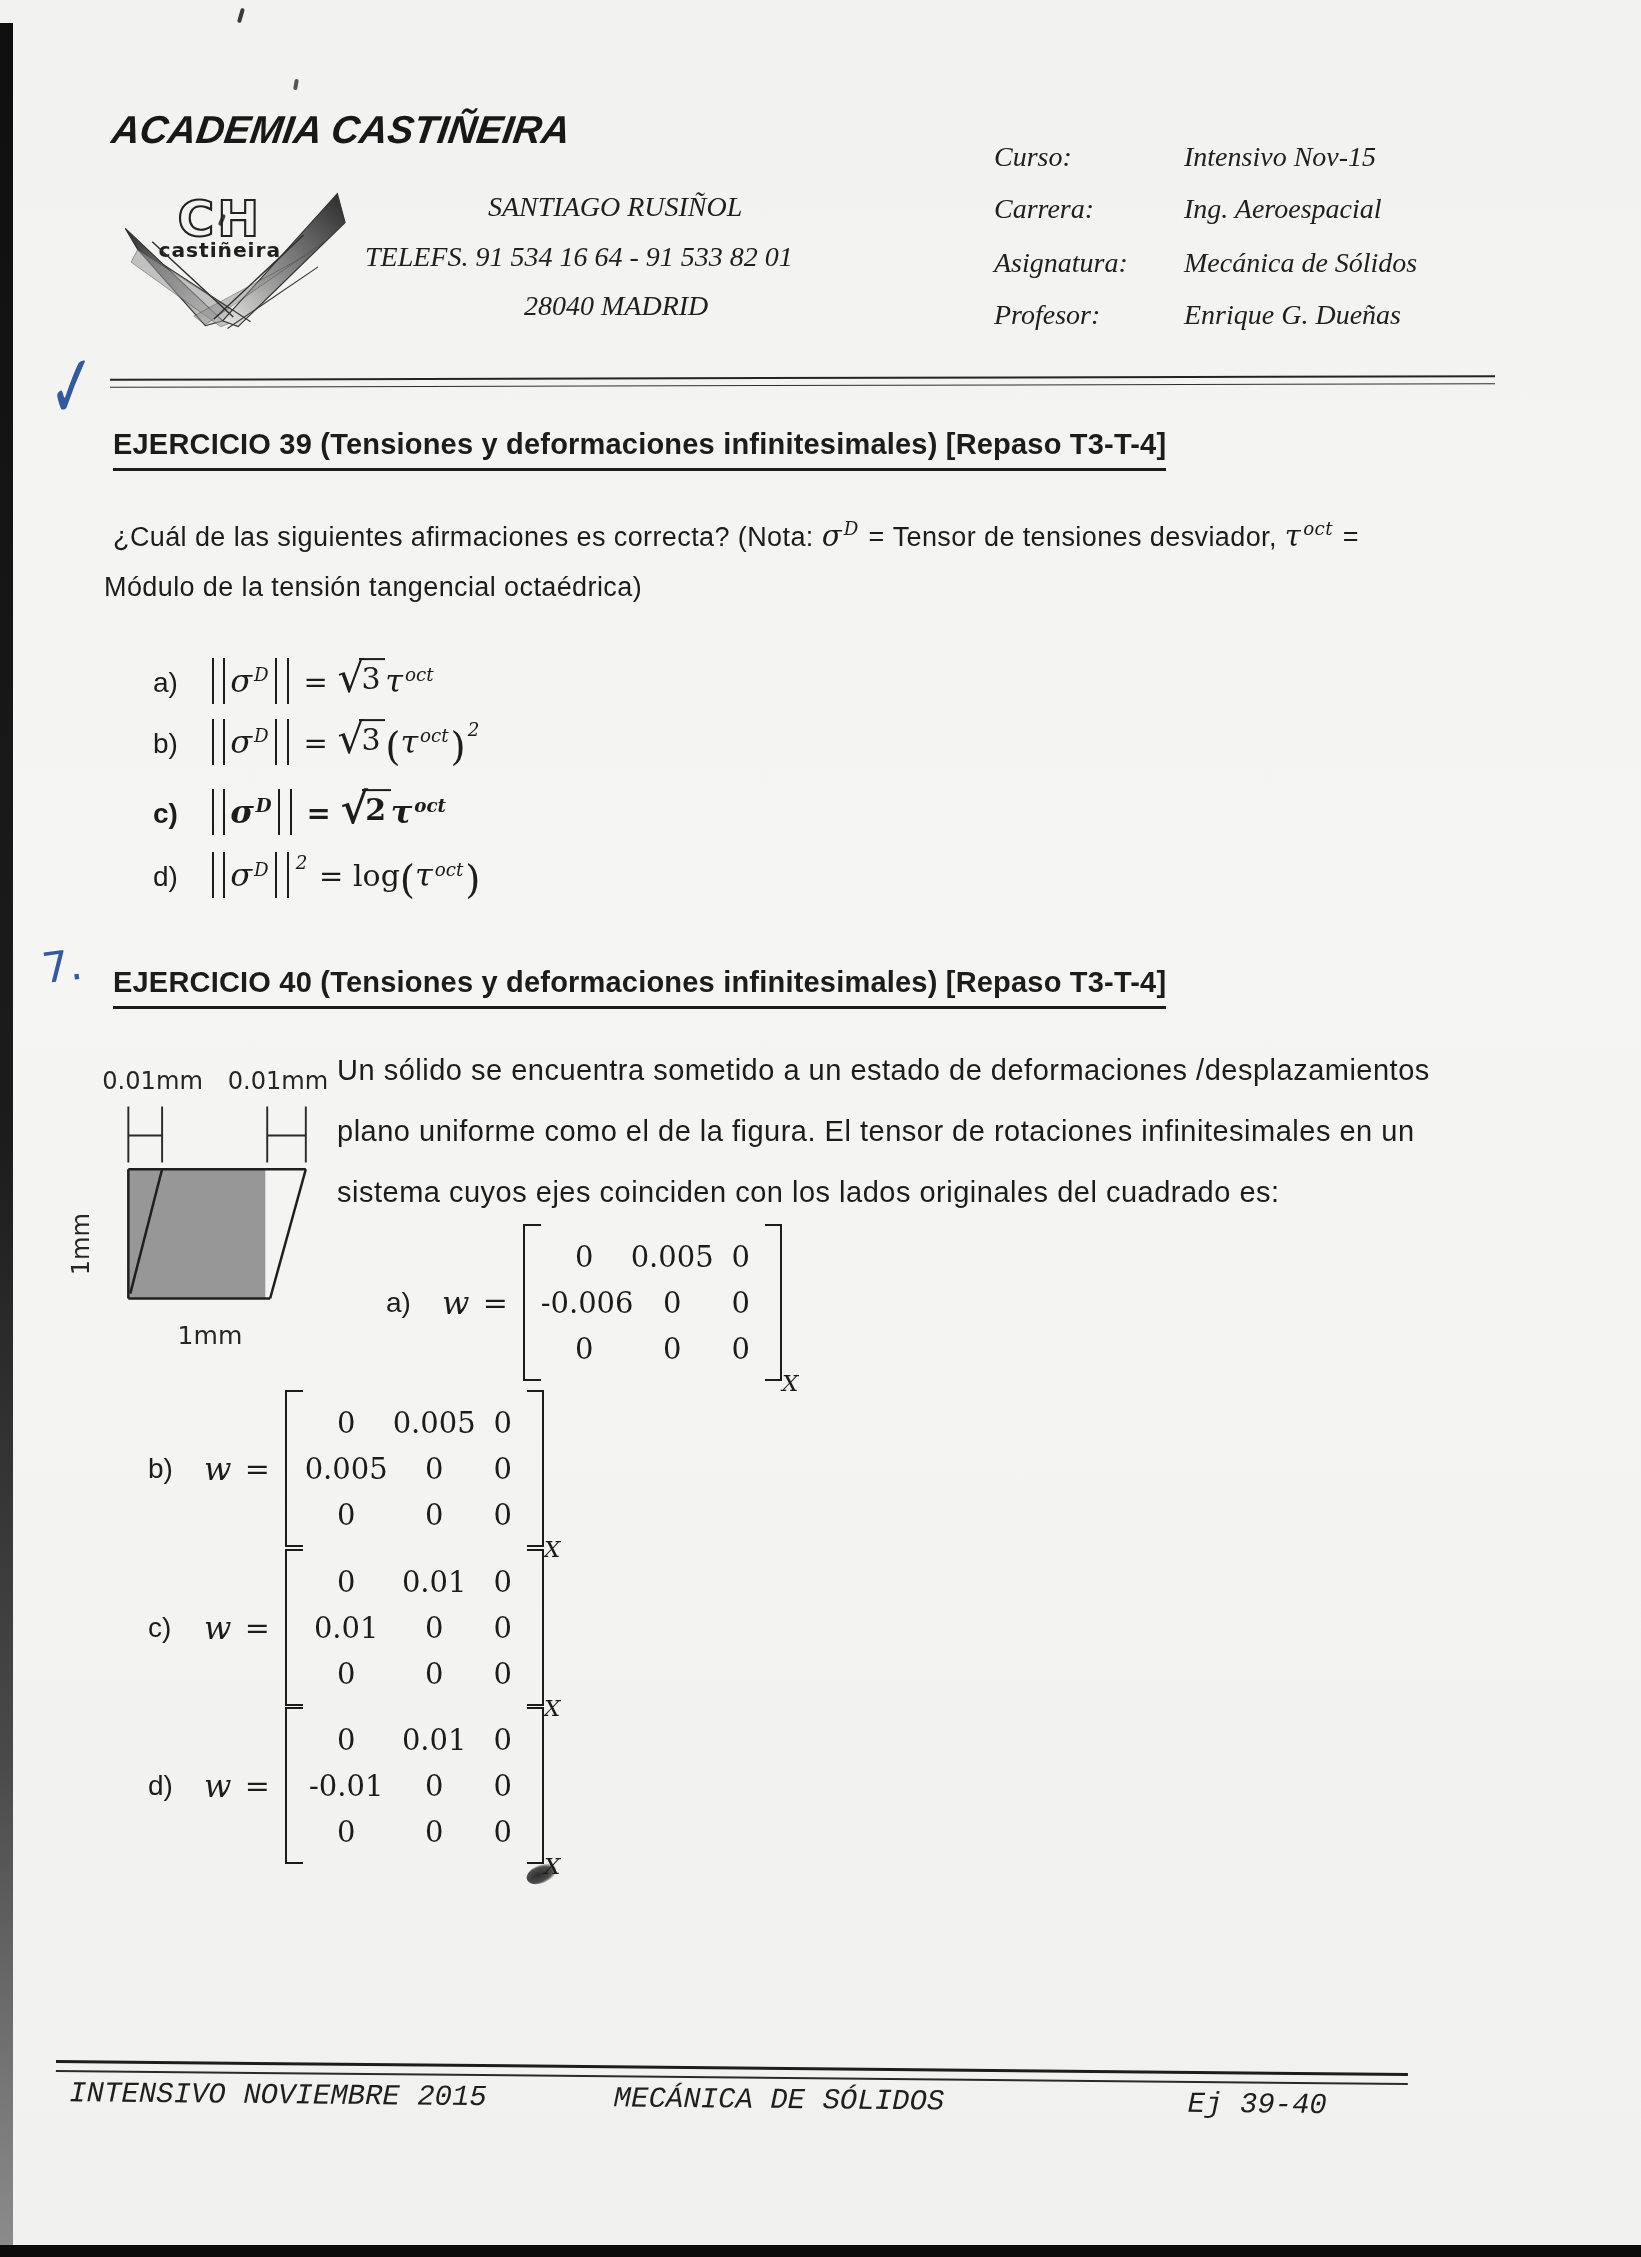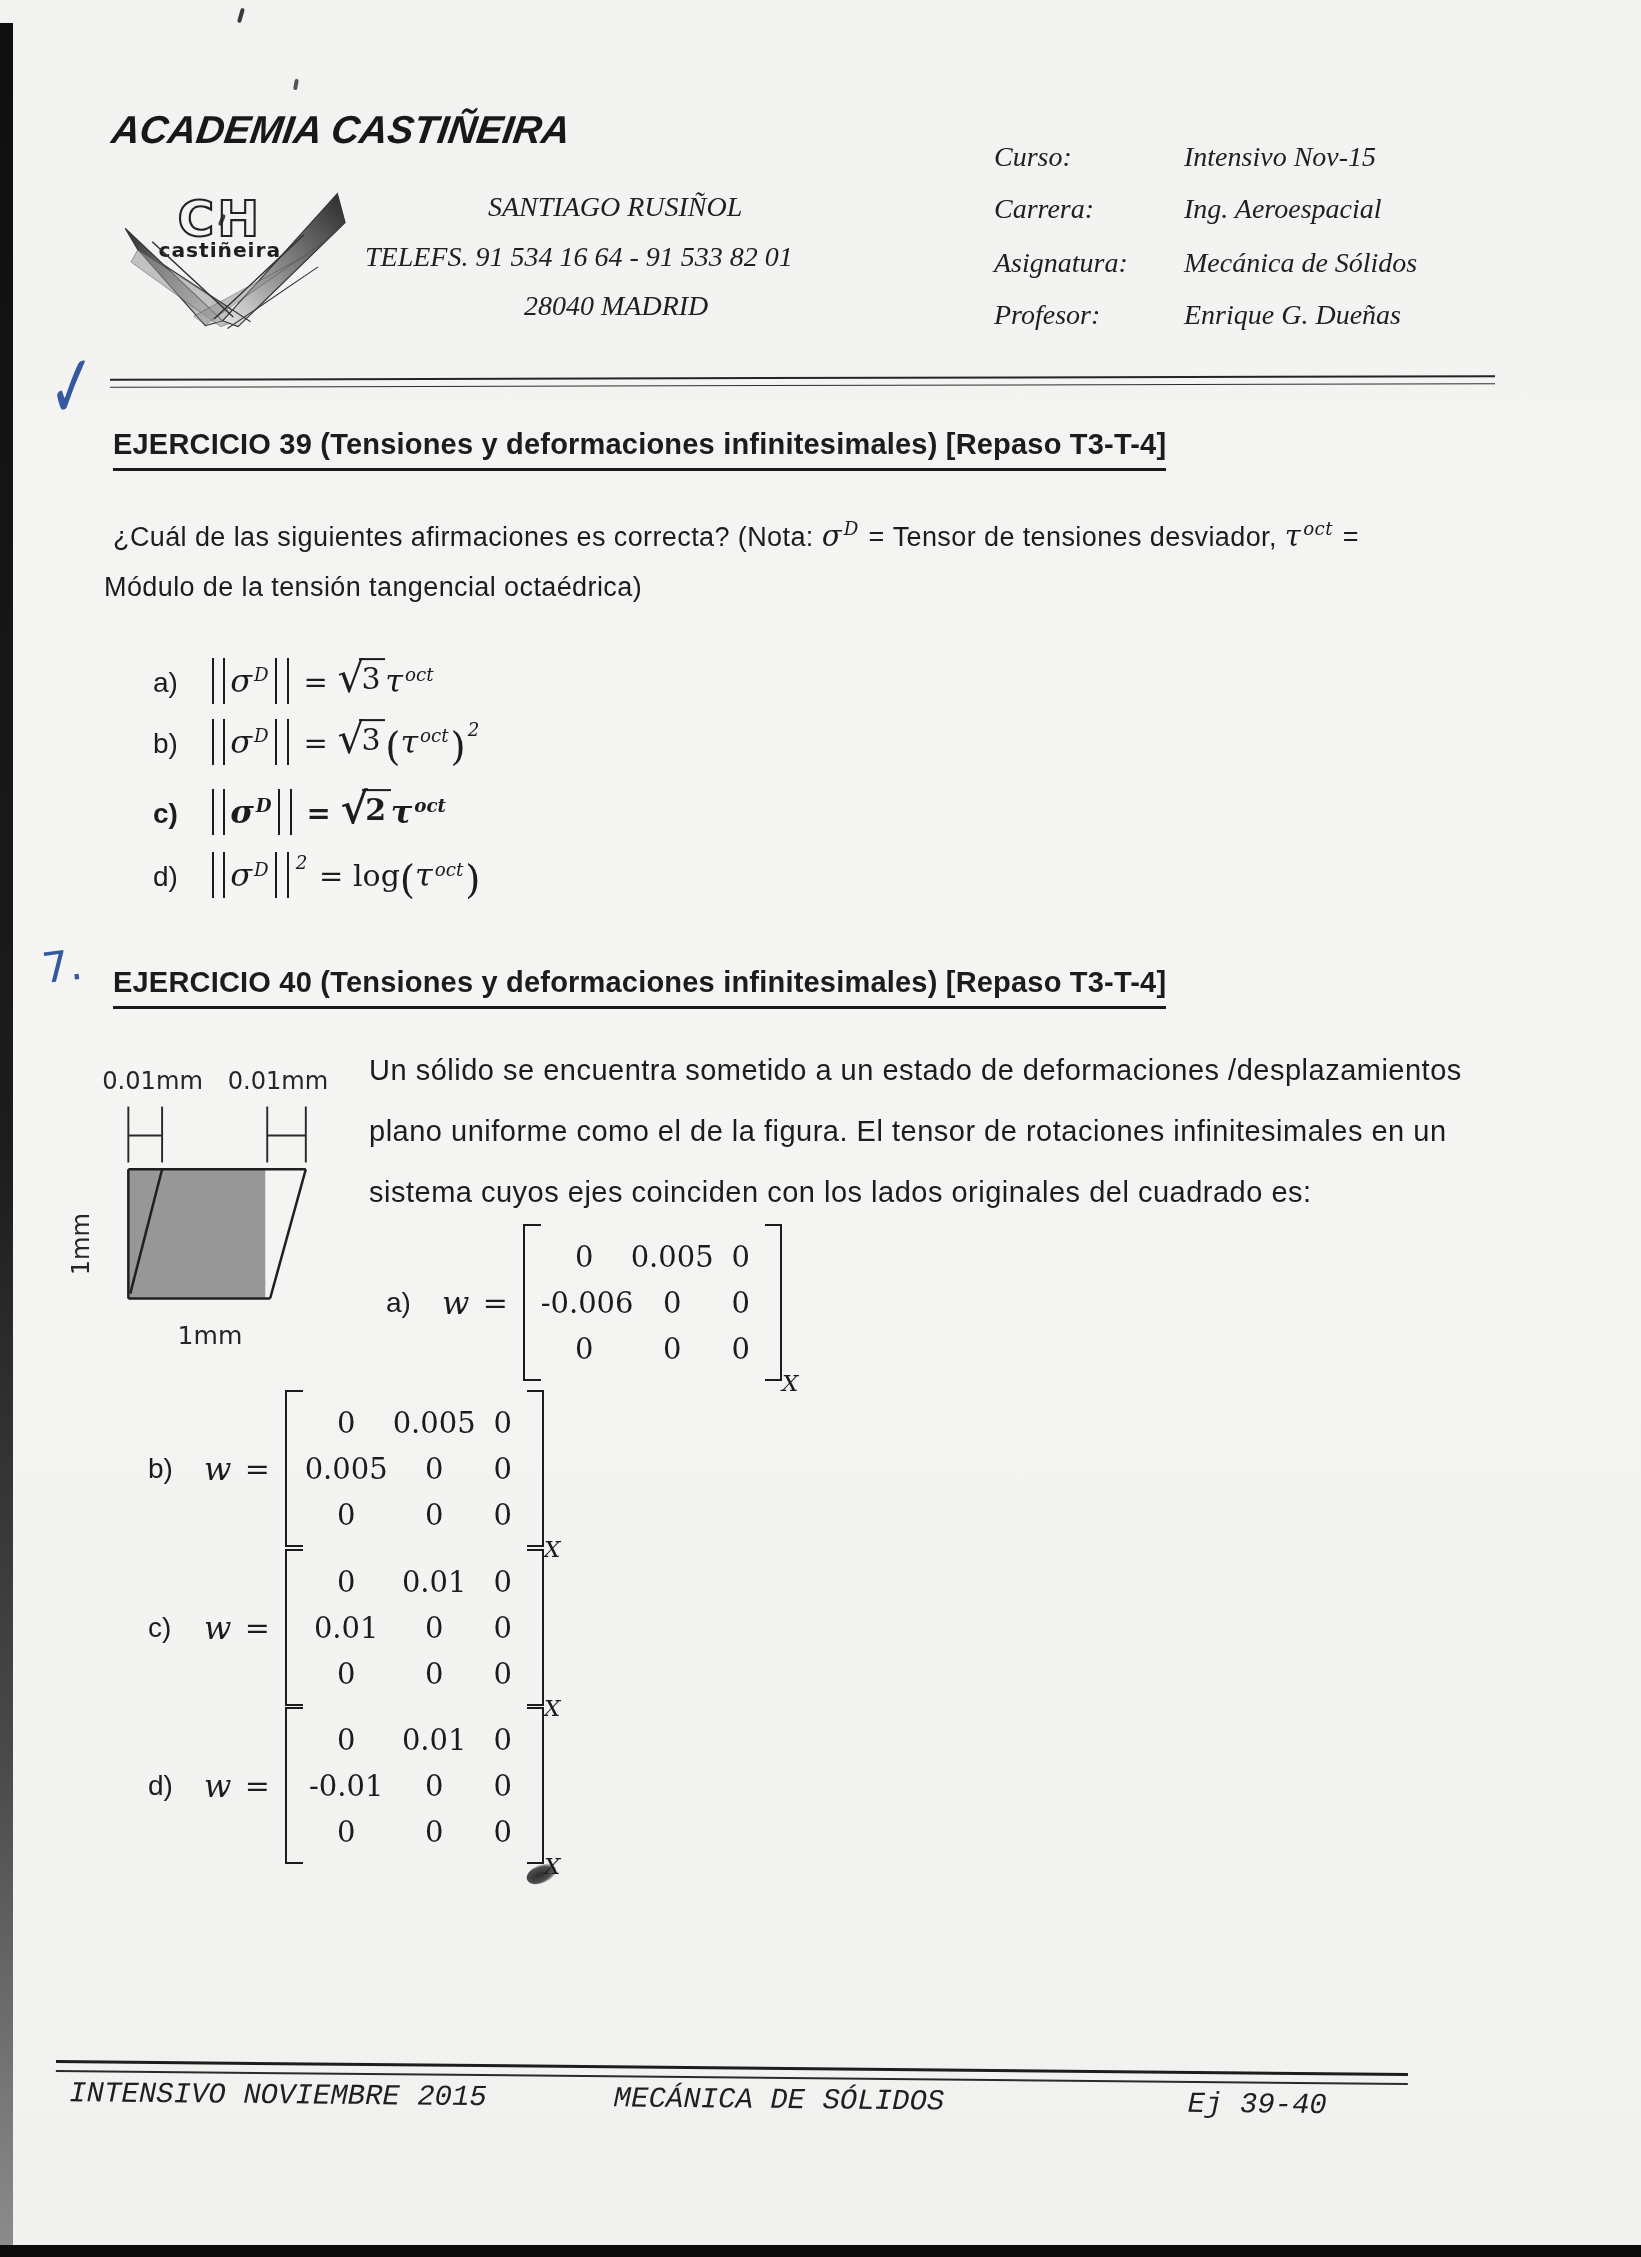--- a/index.html
+++ b/index.html
@@ -43,21 +43,21 @@
   .t40{left:113px;top:966px;}
   
   .check39{position:absolute;left:46px;top:350px;font-family:"DejaVu Sans",sans-serif;
     font-size:62px;color:var(--blue);transform:scale(0.92,1.4) rotate(-5deg);font-weight:bold;}
   .mark40{position:absolute;left:42px;top:942px;font-family:"DejaVu Sans",sans-serif;
     font-size:42px;color:var(--blue);transform:rotate(-7deg);}
   
   .q-line{position:absolute;font-size:27px;letter-spacing:0.4px;white-space:pre;}
   .q1{left:113px;top:518px;}
   .q2{left:104px;top:572px;}
-  .para{position:absolute;left:337px;font-size:29px;letter-spacing:0.5px;white-space:pre;margin-left:32px;}
+  .para{position:absolute;left:337px;font-size:29px;letter-spacing:0.5px;white-space:pre;}
   .p0{top:1054px;} .p1{top:1115px;} .p2{top:1176px;}
   
   .mvar{font-family:"DejaVu Serif",serif;font-style:italic;}
   .qm{font-size:29px;}
   .msup{font-family:"DejaVu Serif",serif;font-style:italic;font-size:18.3px;
     vertical-align:10.6px;margin:0 1.9px 0 1.9px;display:inline-block;}
   .msup.outer{vertical-align:17.4px;}
   .formula{font-family:"DejaVu Serif",serif;font-size:32px;display:inline-block;}
   .dbar{display:inline-block;width:9.7px;height:46px;border-left:2.9px solid var(--ink);
     border-right:2.9px solid var(--ink);margin:0 4.8px;vertical-align:-11.6px;}

